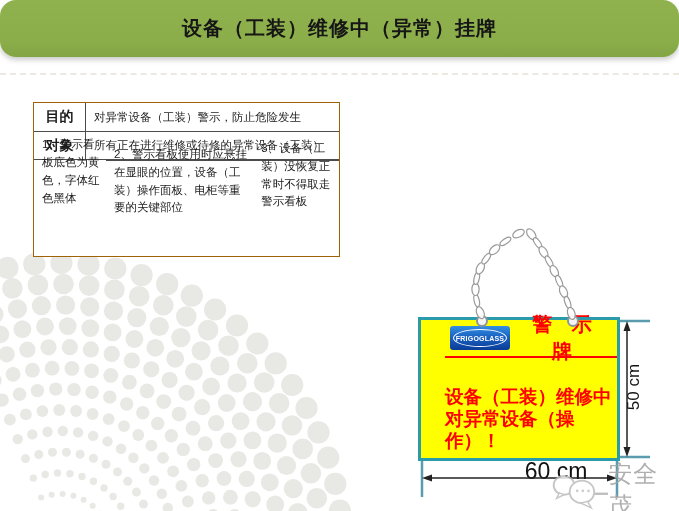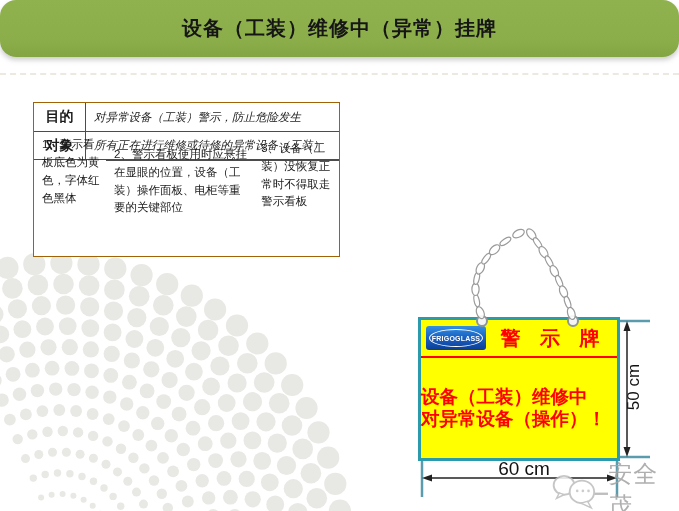--- a/index.html
+++ b/index.html
@@ -25,48 +25,48 @@
     position:absolute;left:33px;top:102px;width:307px;z-index:2;
     border:1px solid #a16207;background:#ffffff;color:#1c1c1c;box-sizing:border-box;
   }
   .trow{display:flex;border-top:1px solid #4c4c4c;}
   .trow:first-child{border-top:none;}
   .tlabel{
     width:52px;flex:0 0 52px;display:flex;align-items:center;justify-content:center;
     font-size:14px;font-weight:bold;border-right:1px solid #4c4c4c;box-sizing:border-box;
   }
   .tcontent{flex:1;display:flex;align-items:center;font-size:11.5px;
-    padding:0 4px 0 8px;box-sizing:border-box;line-height:1.6;font-style:italic;}
+    padding:0 4px 0 8px;box-sizing:border-box;line-height:1.6;}
   .tcol{flex:1;display:flex;flex-direction:row;}
   .tsub{display:flex;align-items:center;font-size:11.5px;padding:2px 4px 2px 8px;
     box-sizing:border-box;border-top:1px solid #4c4c4c;line-height:1.55;}
   .tsub:first-child{border-top:none;}
   
   .sign-board{
     position:absolute;left:418px;top:317px;width:202px;height:144px;z-index:3;
-    background:#ffff00;border:3px solid #2b9aab;box-sizing:border-box;
+    background:#ffff00;border:3px solid #2b9aab;box-sizing:border-box;padding-left:24px;
   }
   .sign-titleband{height:36px;border-bottom:2px solid #ff0000;display:flex;align-items:center;}
   .sign-logo{
     position:relative;width:60px;height:24px;margin-left:5px;flex:0 0 60px;border-radius:3px;
     background:linear-gradient(180deg,#3390e2 0%,#1b63c4 45%,#0a3d96 100%);
     display:flex;align-items:center;justify-content:center;overflow:hidden;
   }
   .sign-logo-ring{position:absolute;left:3px;right:3px;top:3px;bottom:3px;border:1px solid #ffffff;border-radius:50%;}
   .sign-logo-text{position:relative;font-size:7px;font-weight:bold;color:#ffffff;letter-spacing:.2px;}
   .sign-title{flex:1;text-align:center;color:#ff0000;font-weight:bold;font-size:20px;letter-spacing:7px;padding-left:4px;}
   .sign-maintext{margin-top:28px;color:#ff0000;font-weight:bold;font-size:18.5px;line-height:22px;}
   .eyelet{position:absolute;width:8px;height:8px;border-radius:50%;background:#f4f4f4;border:2px solid #8a949a;box-sizing:content-box;z-index:4;}
   
   .dim-v-label{
     position:absolute;left:596px;top:377px;width:76px;height:20px;line-height:20px;z-index:4;
     text-align:center;font-size:17px;color:#111;transform:rotate(-90deg);
   }
-  .dim-h-label{position:absolute;left:488px;top:458px;width:72px;z-index:4;
-    text-align:center;font-size:19px;color:#111;}
+  .dim-h-label{position:absolute;left:520px;top:458px;width:72px;z-index:4;
+    text-align:center;font-size:23px;color:#111;}
   
   .watermark{position:absolute;left:548px;top:458px;z-index:6;display:flex;align-items:center;opacity:.85;}
   .watermark-text{font-size:24px;color:#a2a2a2;letter-spacing:1px;}
 </style>
 </head>
 <body>
 
 <div class="slide">
 
   <svg class="bg-svg" id="halftone">

